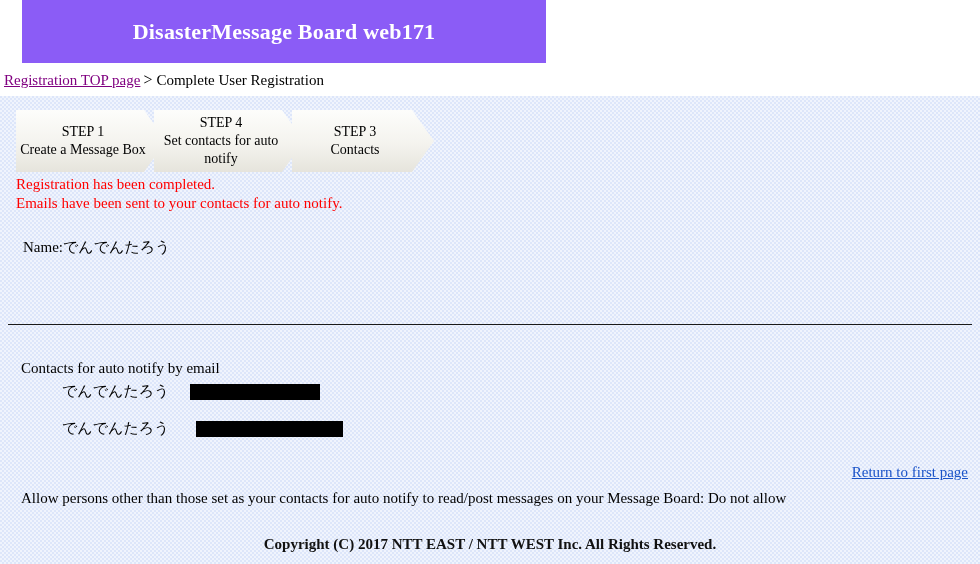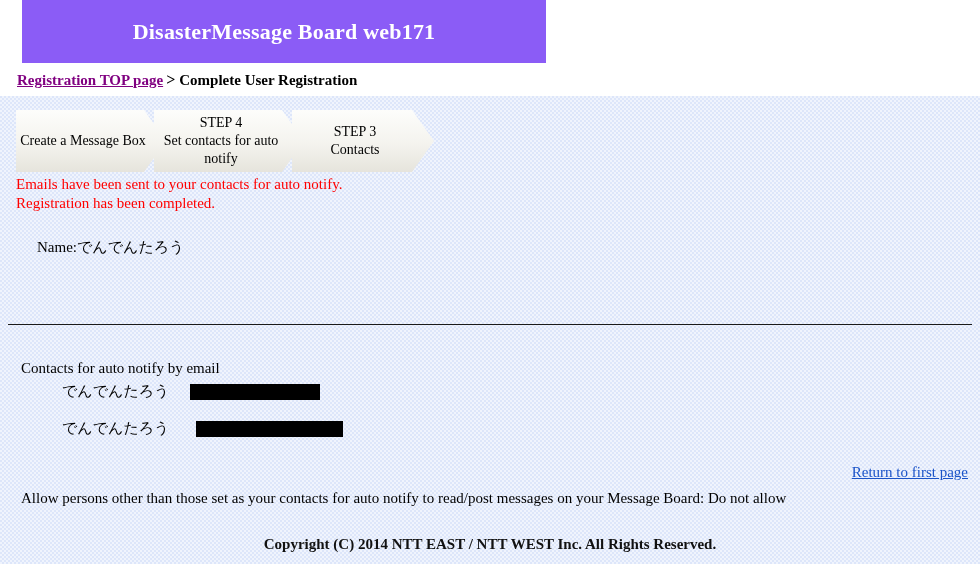--- a/index.html
+++ b/index.html
@@ -35,26 +35,25 @@
     color: #ffffff;
     font-size: 22px;
     font-weight: bold;
     letter-spacing: 0.2px;
     font-family: "Liberation Serif", "DejaVu Serif", serif;
   }
 
   
   .breadcrumb {
     position: absolute;
-    left: 17px;
+    left: 4px;
     top: 70px;
     font-size: 15px;
     white-space: nowrap;
     line-height: 20px;
-    font-weight: bold;
   }
   .breadcrumb a {
     color: #800080;
     text-decoration: underline;
   }
   .breadcrumb .sep {
     color: #000000;
     margin: 0 4px 0 3px;
     font-size: 16px;
   }
@@ -115,21 +114,21 @@
     left: 16px;
     top: 79px;
     color: #ff0000;
     font-size: 15px;
     line-height: 19px;
   }
 
   
   .field-name {
     position: absolute;
-    left: 37px;
+    left: 23px;
     top: 142px;
     font-size: 15px;
     white-space: nowrap;
     border-radius: 8px;
   }
   .field-phone {
     position: absolute;
     left: 21px;
     top: 179px;
     font-size: 15px;
@@ -223,40 +222,41 @@
 
 <div class="breadcrumb">
   <a href="#">Registration TOP page</a><span class="sep">&gt;</span><span class="current">Complete User Registration</span>
 </div>
 
 <div class="panel">
 
   <div class="steps">
     <div class="chevron chev1">
       <div class="chevron-inner">
+        <div>STEP 1</div>
         <div>Create a Message Box</div>
       </div>
     </div>
     <div class="chevron chev2">
       <div class="chevron-inner">
         <div>STEP 4</div>
         <div>Set contacts for auto notify</div>
       </div>
     </div>
     <div class="chevron chev3">
       <div class="chevron-inner">
         <div>STEP 3</div>
         <div>Contacts</div>
       </div>
     </div>
   </div>
 
   <div class="status">
+    <div>Registration has been completed.</div>
     <div>Emails have been sent to your contacts for auto notify.</div>
-    <div>Registration has been completed.</div>
   </div>
 
   <div class="field-name">
     <span>Name:</span><span class="jp">でんでんたろう</span>
   </div>
 
 
   <div class="divider"></div>
 
   <div class="contacts-label">Contacts for auto notify by email</div>
@@ -270,15 +270,15 @@
     <span class="contact-name jp">でんでんたろう</span>
       <span class="redaction redact-mail-2"></span>
   </div>
 
   <div class="allow-line">Allow persons other than those set as your contacts for auto notify to read/post messages on your Message Board: Do not allow</div>
 
   <div class="return-link">
     <a href="#">Return to first page</a>
   </div>
 
-  <div class="footer">Copyright (C) 2014 NTT EAST / NTT WEST Inc. All Rights Reserved.</div>
+  <div class="footer">Copyright (C) 2017 NTT EAST / NTT WEST Inc. All Rights Reserved.</div>
 
 </div>
 
 </body></html>

